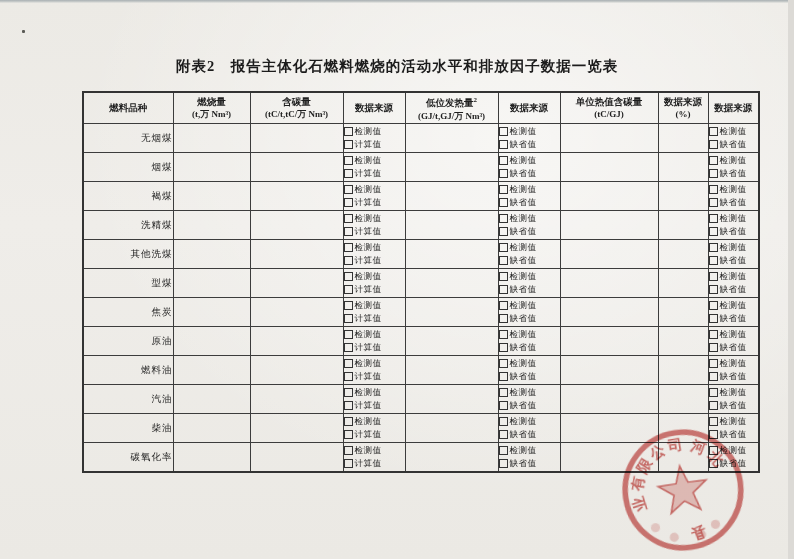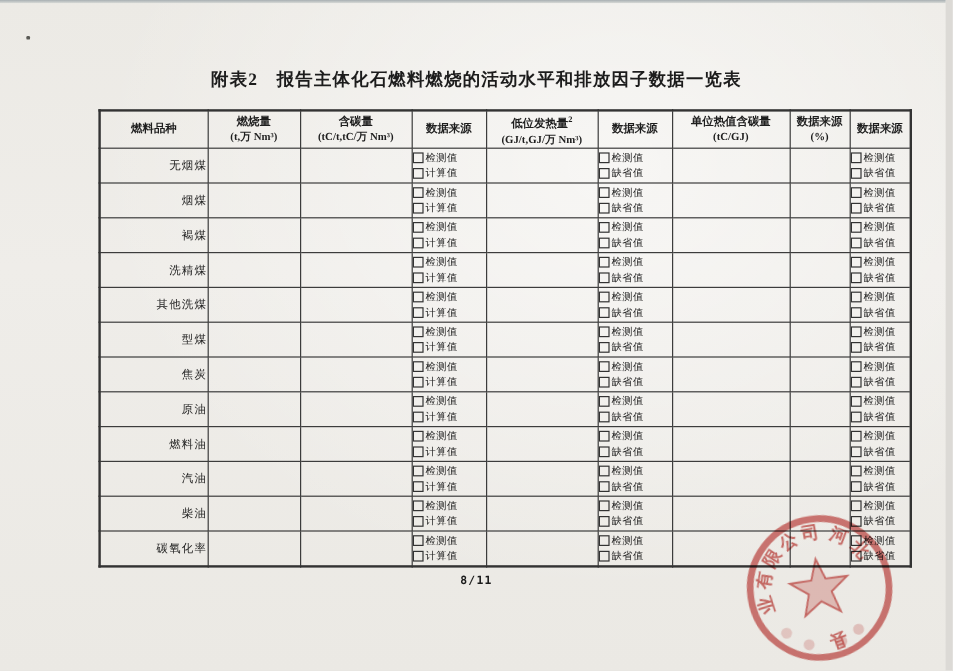--- a/index.html
+++ b/index.html
@@ -568,21 +568,20 @@
             </div>
             <div class="cb-line">
               <span class="cb-box"></span>
               <span>缺省值</span>
             </div>
           </td>
         </tr>
       </tbody>
   </table>
 
-  <div id="page-footer">8/11</div>
 
   <svg id="stamp" viewBox="0 0 140 140">
     <g id="stamp-g" fill="none">
       <circle cx="70" cy="70" r="57" stroke="#c5403c" stroke-width="5.5" opacity=".78"></circle>
       <path d="M70,46 L75.88,62.91 L93.78,63.27 L79.51,74.09 L84.69,91.23 L70,81 L55.31,91.23 L60.49,74.09 L46.22,63.27 L64.12,62.91 Z" fill="#c5403c" fill-opacity=".32" stroke="#c5403c" stroke-width="1.6" stroke-opacity=".8"></path>
 
       <circle cx="97" cy="108" r="4.5" fill="#c5403c" opacity=".28"></circle>
       <circle cx="82" cy="116" r="4.5" fill="#c5403c" opacity=".30"></circle>
       <circle cx="55" cy="115" r="4.5" fill="#c5403c" opacity=".26"></circle>
       <circle cx="38" cy="103" r="4.5" fill="#c5403c" opacity=".24"></circle>

